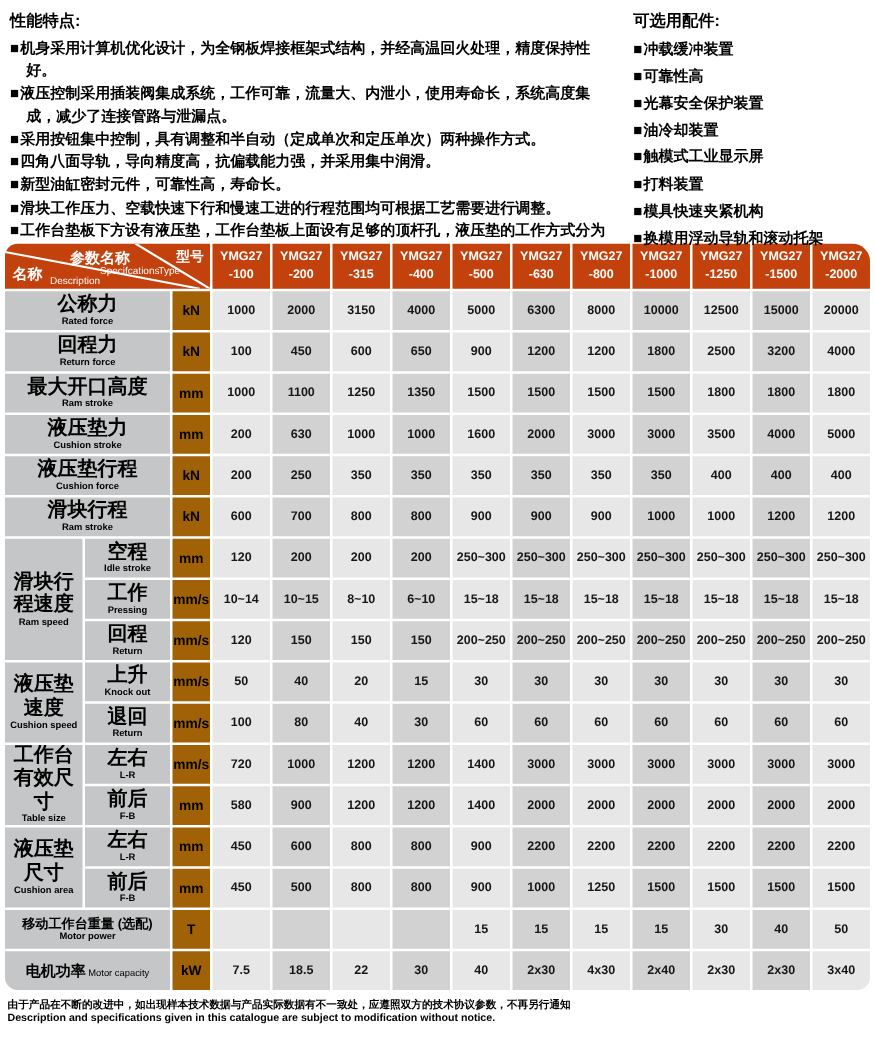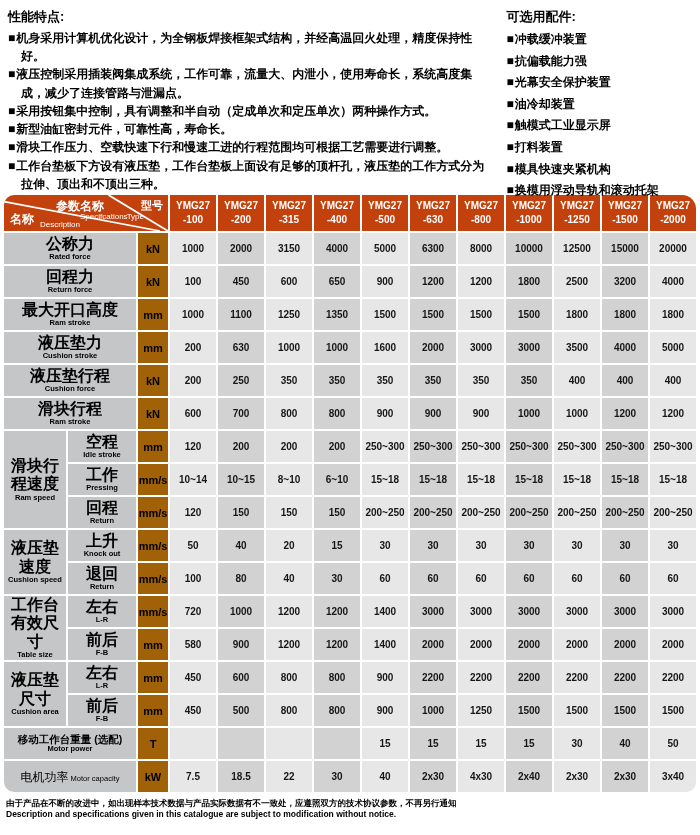--- a/index.html
+++ b/index.html
@@ -35,47 +35,48 @@
 
   tbody td, tbody th { height:31px; }
   .lab, .glab { background:#c5c6c7; }
   .unit { background:#a16207; font-size:11px; font-weight:bold; }
   .val { font-size:10px; font-weight:bold; white-space:nowrap; color:#161616; }
   .val-l { background:#e7e7e7; }
   .val-d { background:#d2d2d3; }
   .cn { display:block; font-size:16px; font-weight:bold; line-height:1.15; white-space:nowrap; }
   .en { display:block; font-size:7.5px; font-weight:bold; line-height:1.15; }
   .glab .cn { white-space:pre-line; }
-  .cn-inline { font-size:12px; font-weight:normal; }
+  .cn-inline { font-size:12px; font-weight:bold; }
   .en-inline { font-size:7.5px; font-weight:normal; margin-left:2px; }
   tbody tr:last-child td:first-child { border-bottom-left-radius:10px; }
   tbody tr:last-child td:last-child  { border-bottom-right-radius:10px; }
 
   .note { margin:4px 4px 0 6px; font-size:8.5px; font-weight:bold; line-height:1.35; }
 </style>
 </head>
 <body>
 
 <div class="top">
   <div class="features">
     <div class="sec-title">性能特点:</div>
     <ul id="features-list">
         <li><span class="bullet">■</span><span>机身采用计算机优化设计，为全钢板焊接框架式结构，并经高温回火处理，精度保持性好。</span></li>
         <li><span class="bullet">■</span><span>液压控制采用插装阀集成系统，工作可靠，流量大、内泄小，使用寿命长，系统高度集成，减少了连接管路与泄漏点。</span></li>
         <li><span class="bullet">■</span><span>采用按钮集中控制，具有调整和半自动（定成单次和定压单次）两种操作方式。</span></li>
+        <li><span class="bullet">■</span><span>四角八面导轨，导向精度高，抗偏载能力强，并采用集中润滑。</span></li>
         <li><span class="bullet">■</span><span>新型油缸密封元件，可靠性高，寿命长。</span></li>
         <li><span class="bullet">■</span><span>滑块工作压力、空载快速下行和慢速工进的行程范围均可根据工艺需要进行调整。</span></li>
         <li><span class="bullet">■</span><span>工作台垫板下方设有液压垫，工作台垫板上面设有足够的顶杆孔，液压垫的工作方式分为拉伸、顶出和不顶出三种。</span></li>
       </ul>
   </div>
   <div class="accessories">
     <div class="sec-title">可选用配件:</div>
     <ul id="accessories-list">
         <li><span class="bullet">■</span><span>冲载缓冲装置</span></li>
-        <li><span class="bullet">■</span><span>抗偏载能力强</span></li>
+        <li><span class="bullet">■</span><span>可靠性高</span></li>
         <li><span class="bullet">■</span><span>光幕安全保护装置</span></li>
         <li><span class="bullet">■</span><span>油冷却装置</span></li>
         <li><span class="bullet">■</span><span>触模式工业显示屏</span></li>
         <li><span class="bullet">■</span><span>打料装置</span></li>
         <li><span class="bullet">■</span><span>模具快速夹紧机构</span></li>
         <li><span class="bullet">■</span><span>换模用浮动导轨和滚动托架</span></li>
       </ul>
   </div>
 </div>
 

